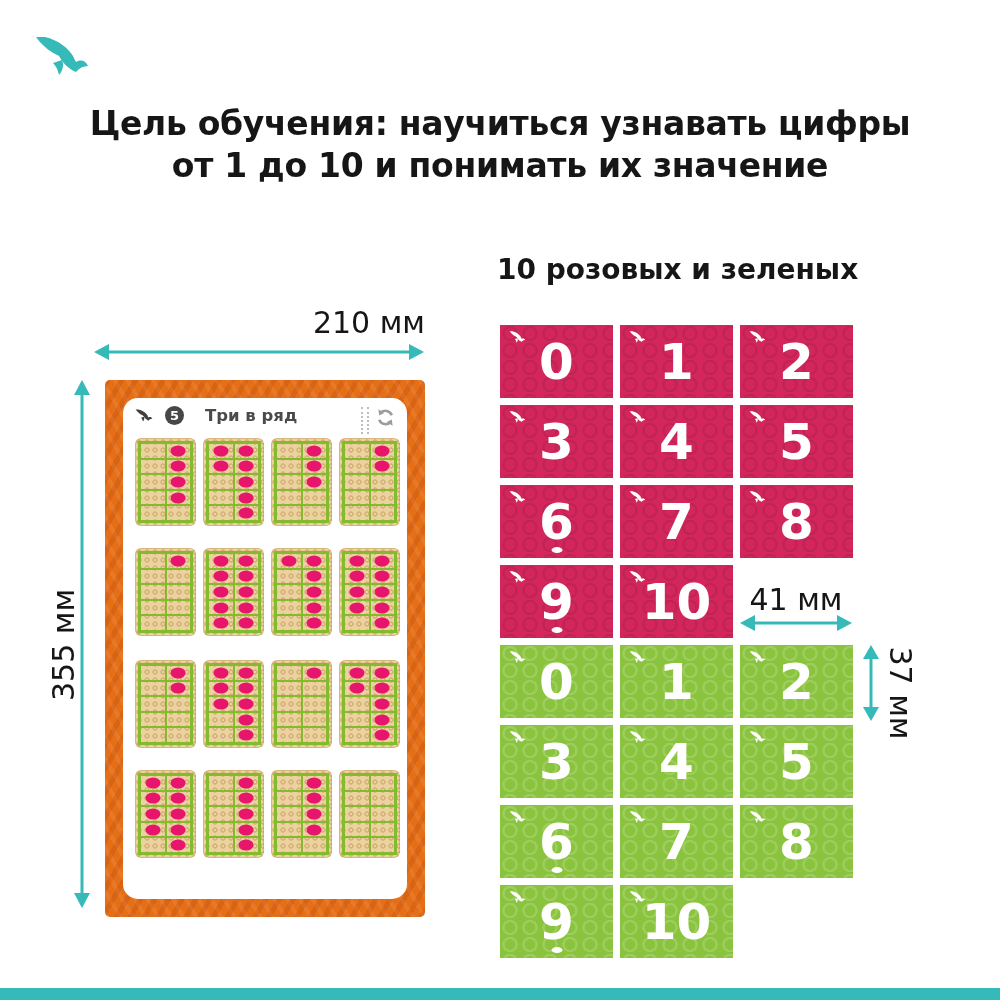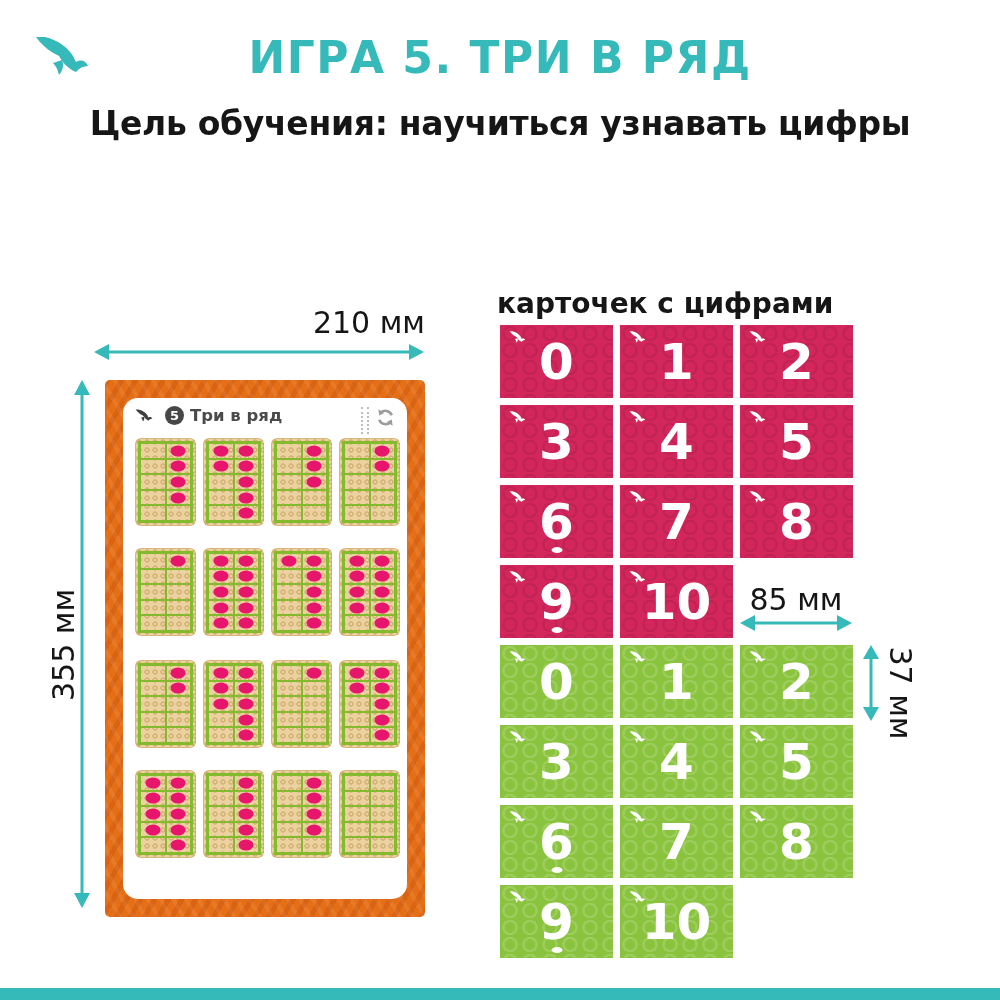--- a/index.html
+++ b/index.html
@@ -34,21 +34,21 @@
 
   .board{position:absolute;left:105px;top:380px;width:320px;height:537px;border-radius:5px;
          background-color:var(--orange);
          background-image:repeating-linear-gradient(120deg,rgba(150,45,0,.16) 0 5px,rgba(150,45,0,0) 5px 12px),
                           repeating-linear-gradient(60deg,rgba(255,255,255,.07) 0 4px,rgba(255,255,255,0) 4px 11px);}
   .board-panel{position:absolute;left:18px;top:18px;right:18px;bottom:18px;background:#fff;border-radius:15px;}
 
   .bh-bird{position:absolute;left:12px;top:11px;width:18px;height:13px;color:#3f3f3f;}
   .bh-badge{position:absolute;left:42px;top:8px;width:19px;height:19px;border-radius:50%;
             background:#474747;color:#fff;text-align:center;font:700 13px/19px "DejaVu Sans",sans-serif;}
-  .bh-title{position:absolute;left:67px;top:9px;color:var(--panel-gray);
+  .bh-title{position:absolute;left:82px;top:9px;color:var(--panel-gray);
             font:600 16.5px/1.1 "DejaVu Sans",sans-serif;}
   .bh-caption{position:absolute;right:38px;top:9px;width:8px;height:27px;
               border-left:2px dotted #bdbdbd;border-right:2px dotted #bdbdbd;}
   .bh-refresh{position:absolute;right:10px;top:8px;width:23px;height:23px;}
 
   .tf-card{position:absolute;width:61px;height:88px;border-radius:6px;background-color:var(--tan);
            background-image:radial-gradient(circle,rgba(176,136,58,0) 1px,rgba(176,136,58,.42) 1.6px 2.4px,rgba(176,136,58,0) 3px);
            background-size:8px 8px;box-shadow:0 0 0 1px rgba(176,136,58,.35) inset;}
   .tf-grid{position:absolute;left:3px;top:3px;right:3px;bottom:3px;border:2px solid var(--grid-green);
            display:grid;grid-template-columns:1fr 1fr;grid-template-rows:repeat(5,1fr);}
@@ -98,22 +98,22 @@
         <path d="M2 1 C12 15 26 23 40 22 C35 12 24 4 11 1 Z" fill="currentColor"></path>
         <path d="M11 3 C26 7 37 15 42 26 C47 23 52 25 54 30 C49 30 45 32 42 36 C34 33 28 26 24 18 C19 12 14 7 11 3 Z" fill="currentColor"></path>
         <path d="M28 24 C30 29 29 34 25 39 C24 34 22 30 19 27 Z" fill="currentColor"></path>
       </g>
     </defs>
   </svg>
 
   <svg class="logo-bird" viewBox="0 0 56 40">
       <use href="#bird-shape"></use>
     </svg>
-  <h1 class="title">ИГРА 5. ТРИ В РЯД</h1>
   <div class="goal l1">Цель обучения: научиться узнавать цифры</div>
+  <div class="goal l2">от 1 до 10 и понимать их значение</div>
 
   <div class="dim-210-label">210 мм</div>
   <svg class="arrow-210 arrow-svg" width="332" height="22">
     <line x1="14" y1="11" x2="318" y2="11"></line>
     <polygon points="1,11 16,3 16,19"></polygon>
       <polygon points="331,11 316,3 316,19"></polygon>
   </svg>
   <svg class="arrow-355 arrow-svg" width="22" height="530">
     <line x1="11" y1="14" x2="11" y2="516"></line>
     <polygon points="11,1 3,16 19,16"></polygon>
@@ -434,21 +434,21 @@
             <div class="tf-cell"></div>
             <div class="tf-cell"></div>
             <div class="tf-cell"></div>
             <div class="tf-cell"></div>
             <div class="tf-cell"></div>
           </div>
         </div>
       </div>
   </div>
 
-  <div class="cards-heading h2">карточек с цифрами</div>
+  <div class="cards-heading h1">10 розовых и зеленых</div>
 
   <div class="num-grid pink-grid">
       <div class="num-card pink">
         <svg class="card-bird" viewBox="0 0 56 40">
           <use href="#bird-shape"></use>
         </svg>
         <span class="num">0</span>
       </div>
       <div class="num-card pink">
         <svg class="card-bird" viewBox="0 0 56 40">
@@ -577,21 +577,21 @@
         <span class="num-underline"></span>
       </div>
       <div class="num-card green">
         <svg class="card-bird" viewBox="0 0 56 40">
           <use href="#bird-shape"></use>
         </svg>
         <span class="num">10</span>
       </div>
     </div>
 
-  <div class="dim-57-label">85 мм</div>
+  <div class="dim-57-label">41 мм</div>
   <svg class="arrow-57 arrow-svg" width="114" height="22">
     <line x1="14" y1="11" x2="100" y2="11"></line>
     <polygon points="1,11 16,3 16,19"></polygon>
       <polygon points="113,11 98,3 98,19"></polygon>
   </svg>
   <svg class="arrow-37 arrow-svg" width="22" height="78">
     <line x1="11" y1="13" x2="11" y2="65"></line>
     <polygon points="11,1 3,15 19,15"></polygon>
       <polygon points="11,77 3,63 19,63"></polygon>
   </svg>

